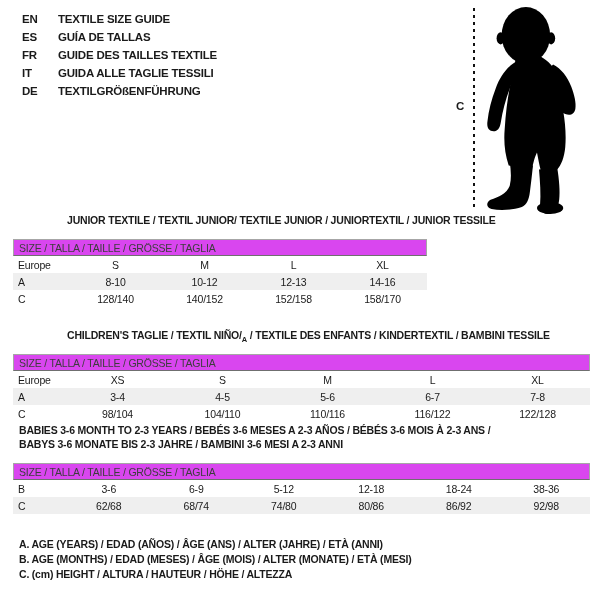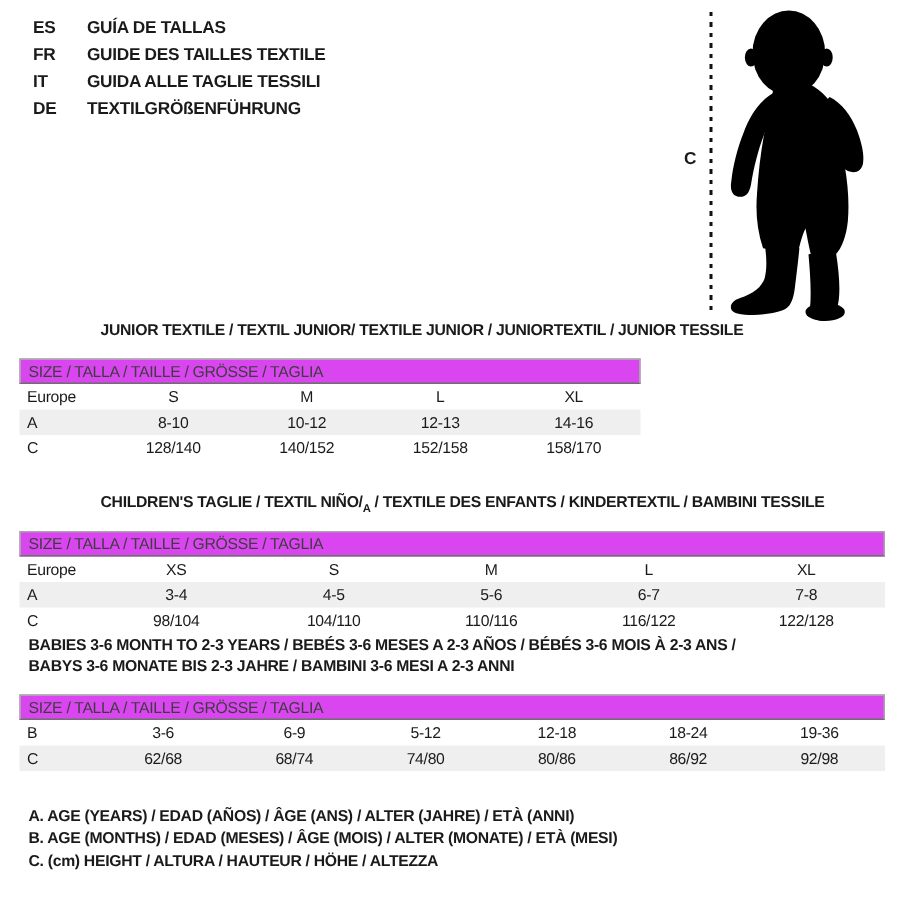--- a/index.html
+++ b/index.html
@@ -46,20 +46,24 @@
   
   .legend{position:absolute;left:19px;top:537px;}
   .legend-line{font-size:10.5px;font-weight:700;letter-spacing:-0.2px;line-height:15.2px;white-space:nowrap;}
 </style>
 </head>
 <body>
 
 <div>
 
   <div class="lang-list">
+    <div class="lang-row">
+      <span class="lang-code">EN</span>
+      <span class="lang-label">TEXTILE SIZE GUIDE</span>
+    </div>
     <div class="lang-row">
       <span class="lang-code">ES</span>
       <span class="lang-label">GUÍA DE TALLAS</span>
     </div>
     <div class="lang-row">
       <span class="lang-code">FR</span>
       <span class="lang-label">GUIDE DES TAILLES TEXTILE</span>
     </div>
     <div class="lang-row">
       <span class="lang-code">IT</span>
@@ -145,21 +149,21 @@
   <section class="tbl-section s3">
     <h2 class="tbl-title"><span>BABIES 3-6 MONTH TO 2-3 YEARS / BEBÉS 3-6 MESES A 2-3 AÑOS / BÉBÉS 3-6 MOIS À 2-3 ANS /</span><br><span>BABYS 3-6 MONATE BIS 2-3 JAHRE / BAMBINI 3-6 MESI A 2-3 ANNI</span></h2>
     <div class="size-bar">SIZE / TALLA / TAILLE / GRÖSSE / TAGLIA</div>
     <div class="trow">
       <span class="tlabel">B</span>
       <span class="tcell">3-6</span>
       <span class="tcell">6-9</span>
       <span class="tcell">5-12</span>
       <span class="tcell">12-18</span>
       <span class="tcell">18-24</span>
-      <span class="tcell">19-36</span>
+      <span class="tcell">38-36</span>
     </div>
     <div class="trow shaded">
       <span class="tlabel">C</span>
       <span class="tcell">62/68</span>
       <span class="tcell">68/74</span>
       <span class="tcell">74/80</span>
       <span class="tcell">80/86</span>
       <span class="tcell">86/92</span>
       <span class="tcell">92/98</span>
     </div>

